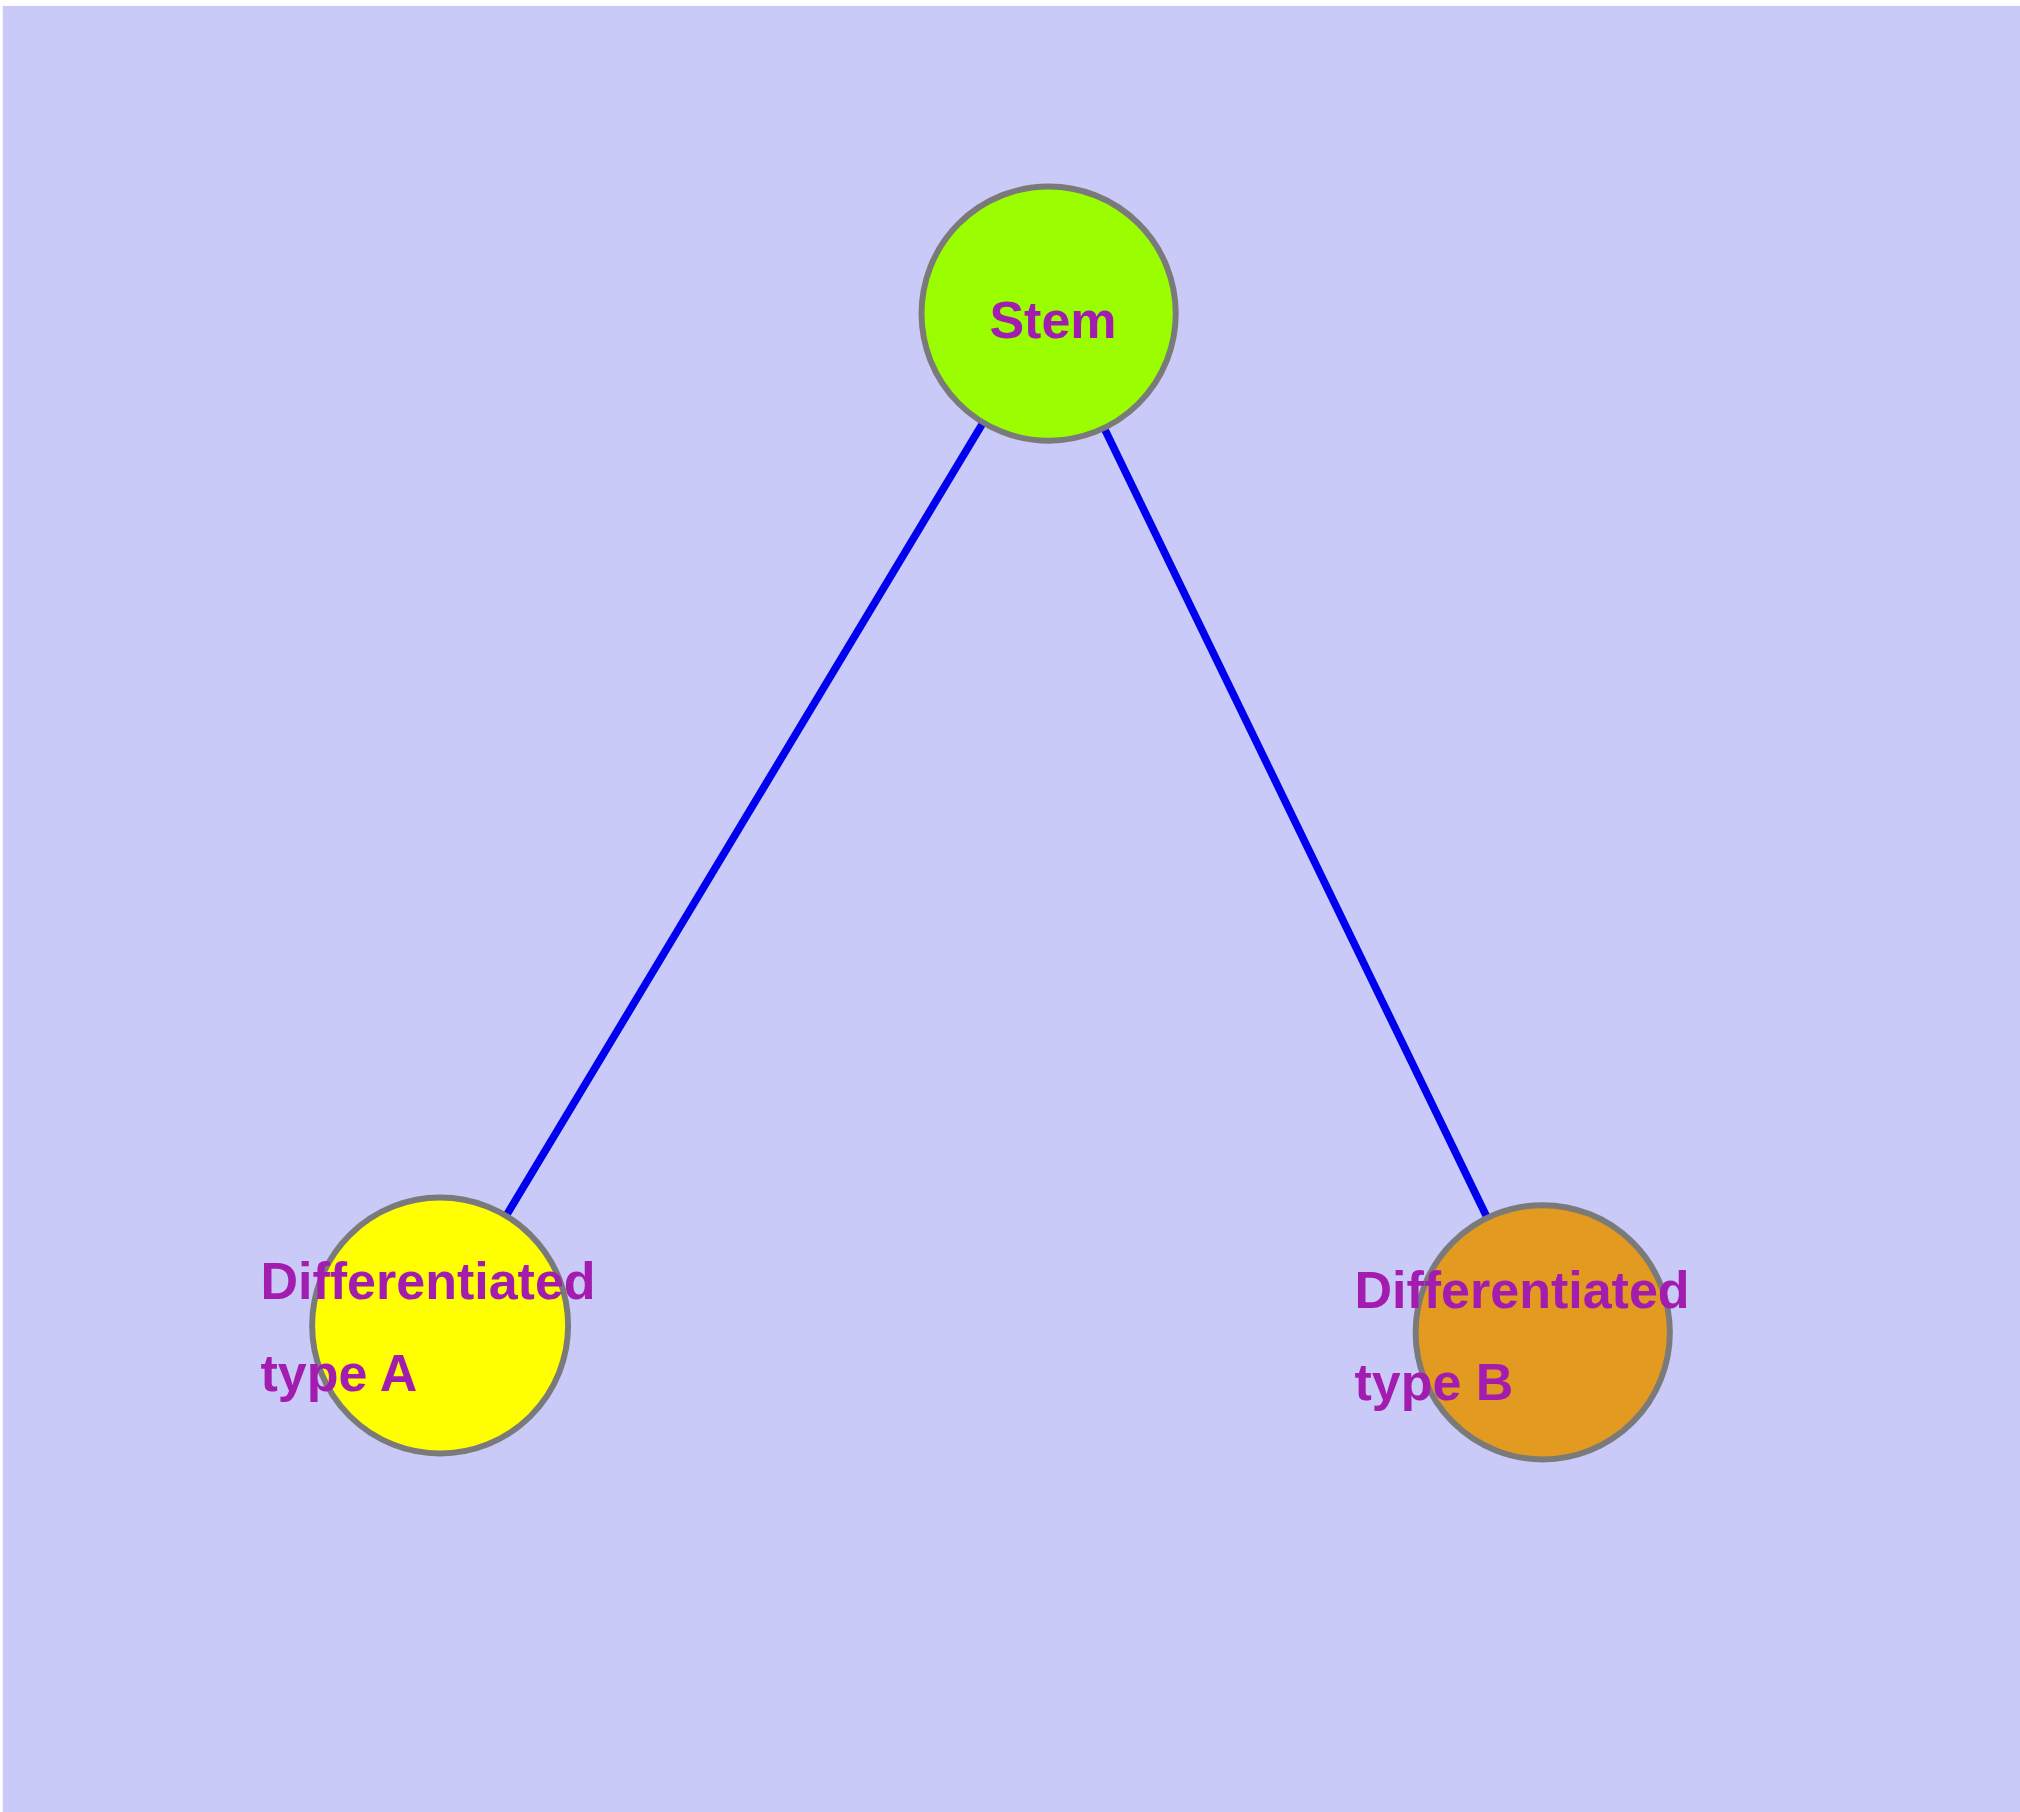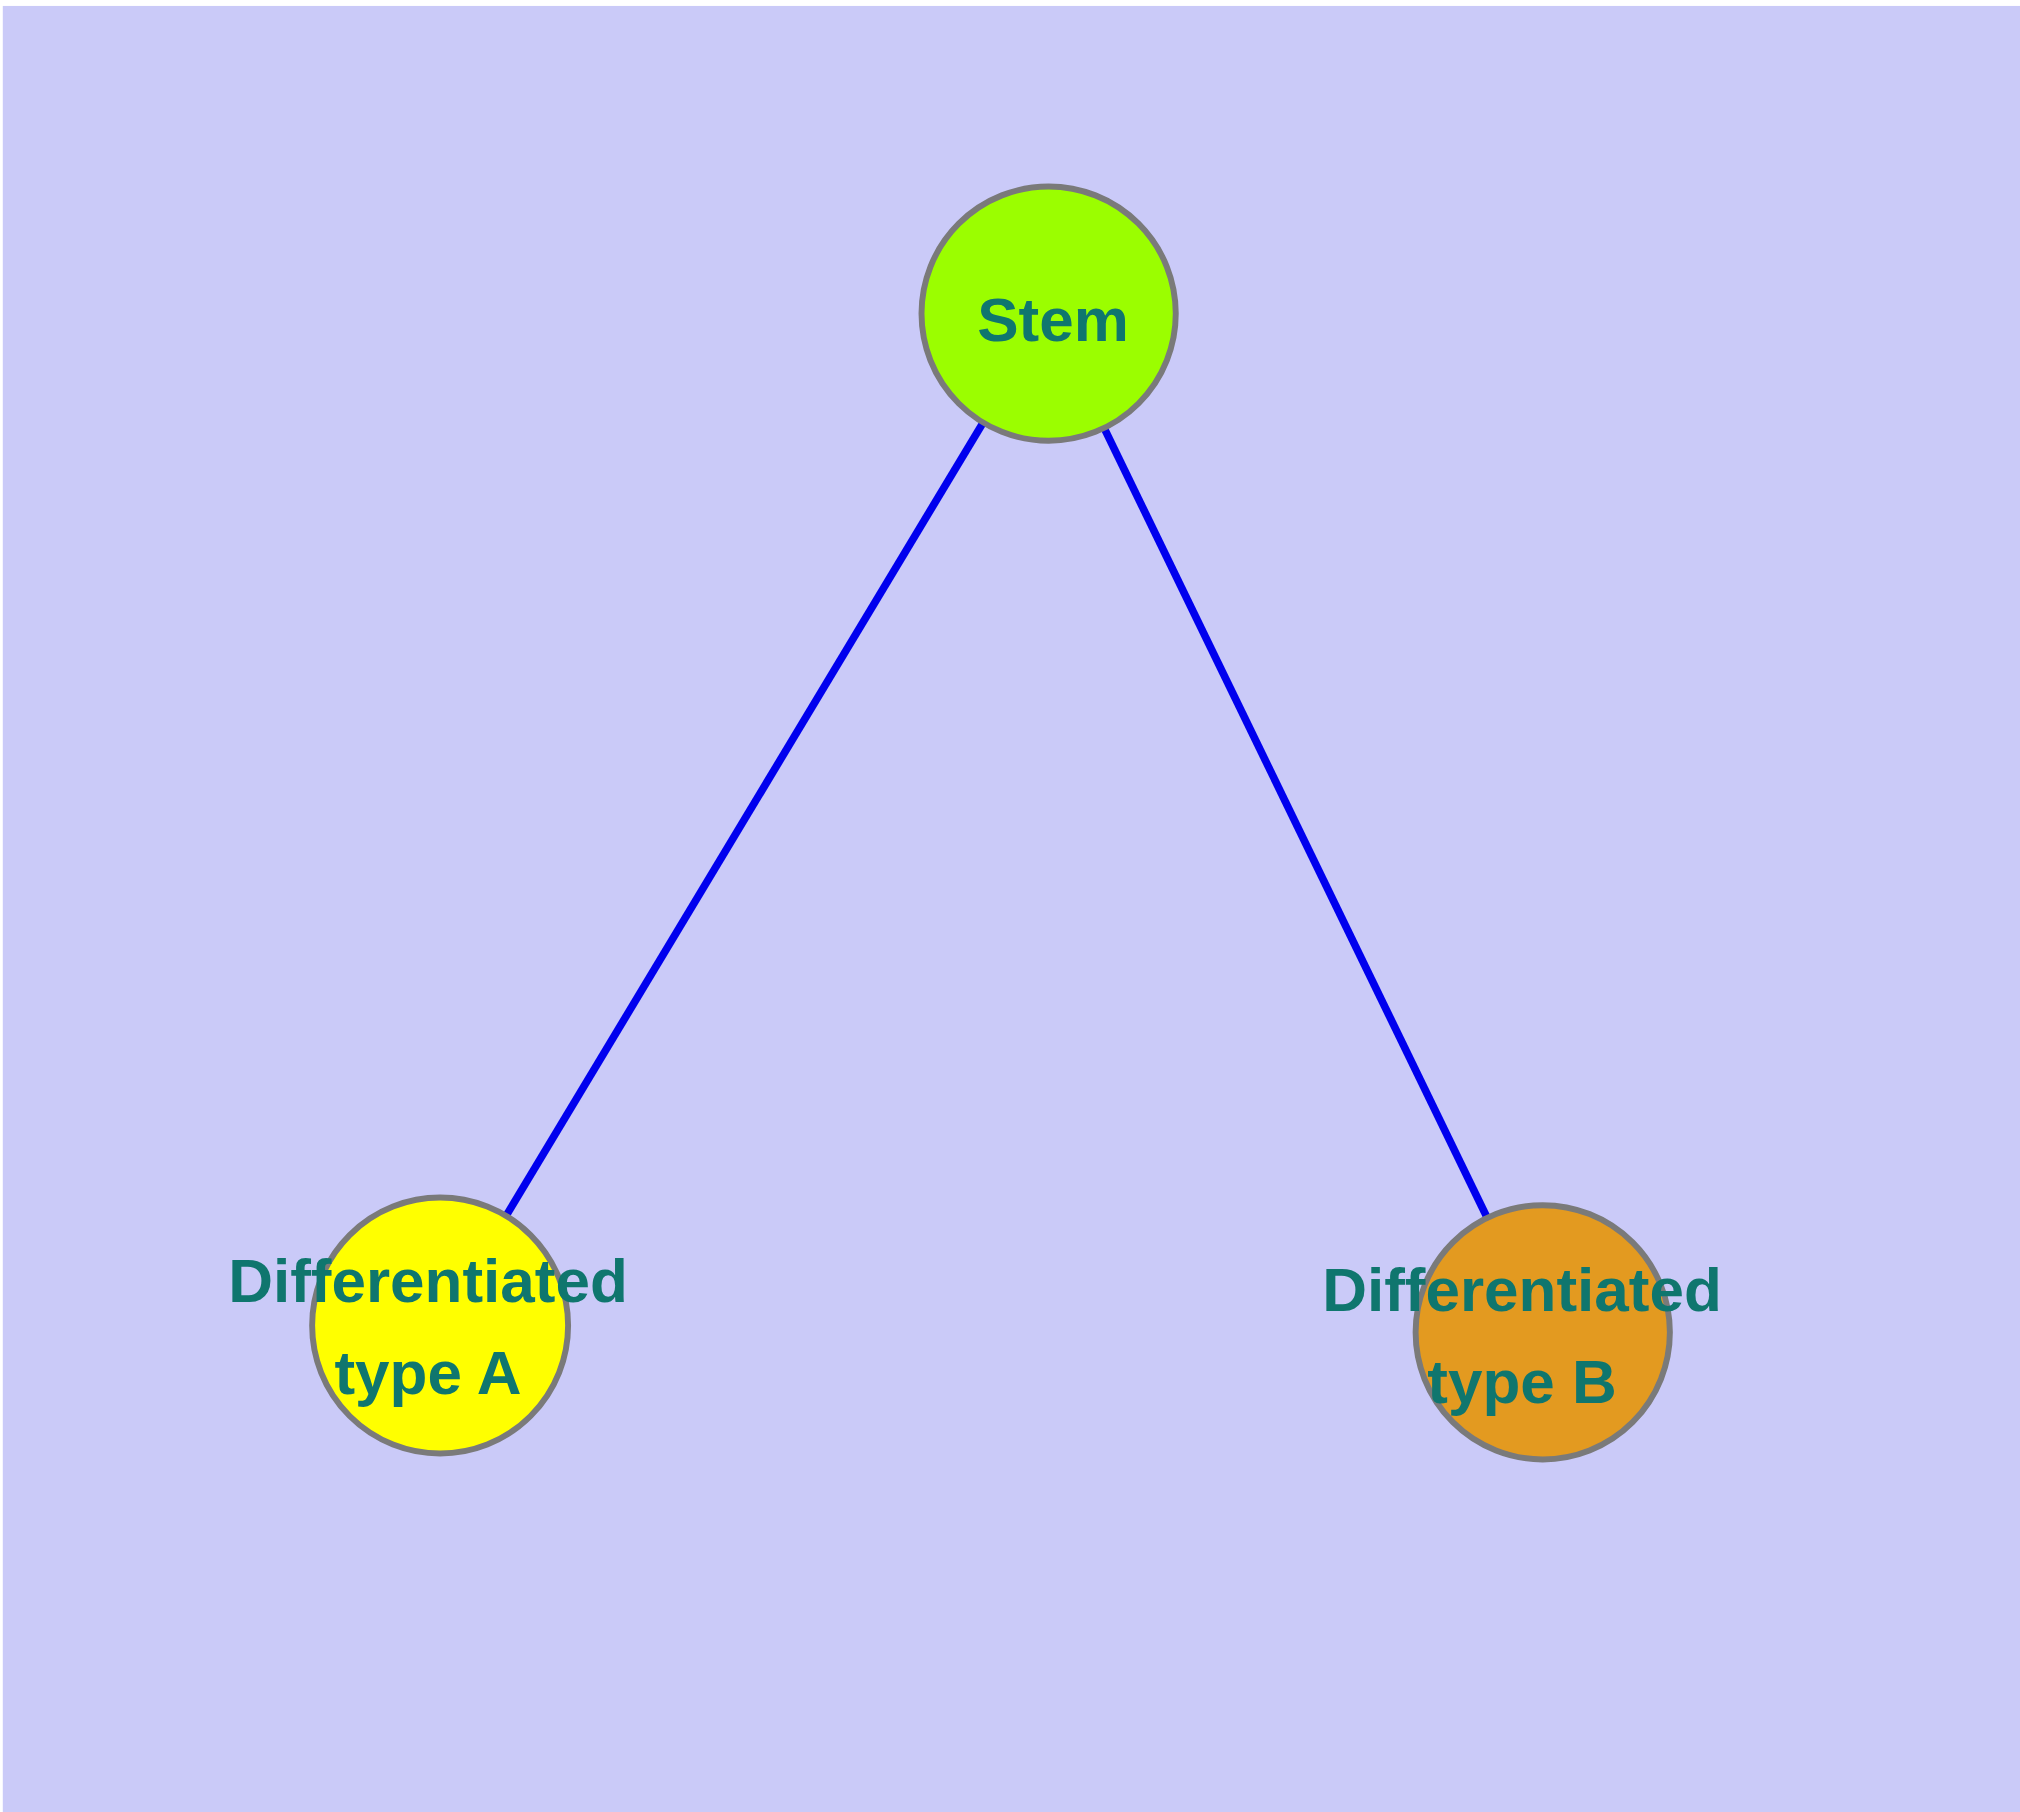--- a/index.html
+++ b/index.html
@@ -27,25 +27,24 @@
     stroke-width: 9px;
     fill: none;
   }
   .node {
     stroke: #7a7a7a;
     stroke-width: 7px;
   }
   .node-label {
     position: absolute;
     transform: translate(-50%, -50%);
-    text-align: center;
     white-space: pre-line;
-    color: #0f766e;
+    color: #a21caf;
     font-weight: bold;
-    font-size: 62px;
+    font-size: 52px;
     line-height: 92px;
     letter-spacing: 0px;
   }
   .label-stem { left: 1053px; top: 320px; }
   .label-type-a { left: 428px; top: 1327px; }
   .label-type-b { left: 1522px; top: 1336px; }
 </style>
 </head>
 <body>
 

